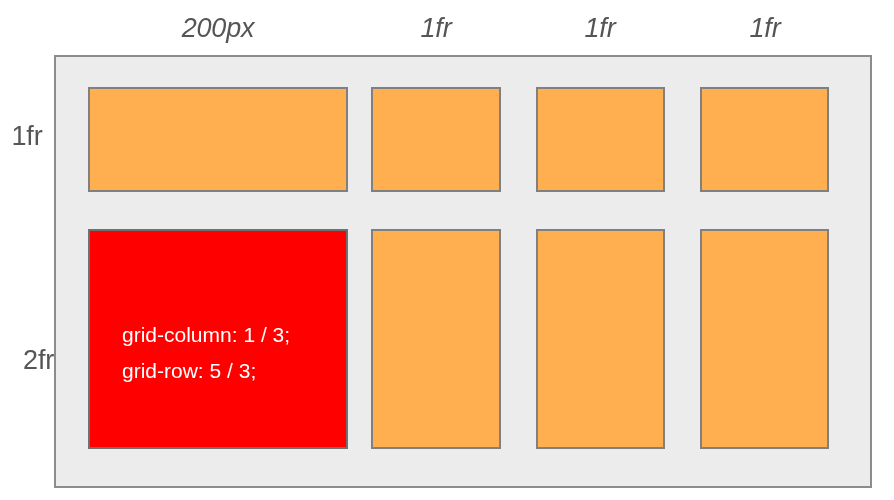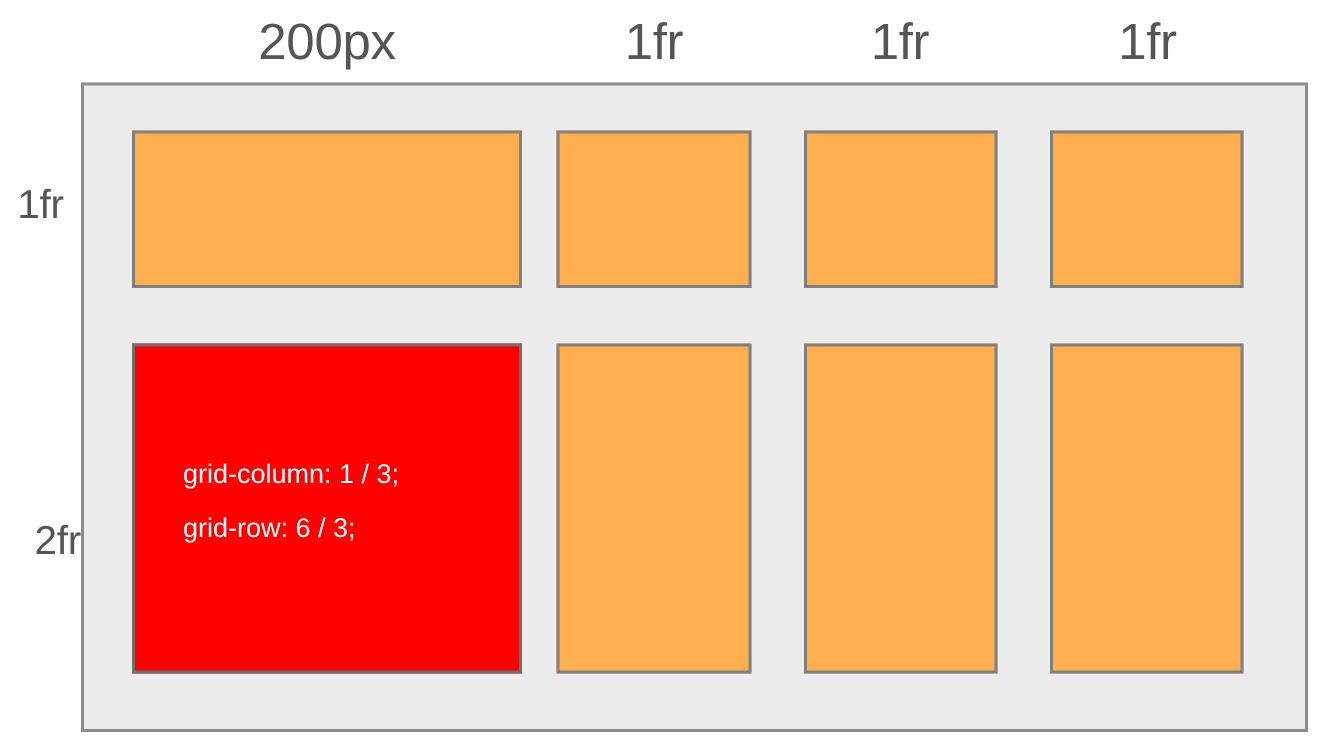--- a/index.html
+++ b/index.html
@@ -22,24 +22,25 @@
     height: 500px;
   }
 
   
   .col-label {
     position: absolute;
     top: 10px;
     height: 36px;
     line-height: 36px;
     text-align: center;
-    font-size: 34px;
+    font-size: 27px;
     color: #555555;
     white-space: nowrap;
     letter-spacing: -0.2px;
+    font-style: italic;
   }
   .row-label {
     position: absolute;
     left: 0;
     width: 54px;
     text-align: center;
     font-size: 27px;
     color: #555555;
     white-space: nowrap;
     letter-spacing: -0.2px;
@@ -65,23 +66,23 @@
     border: 2px solid #808080;
   }
   .grid-item.span-item {
     background: #ff0000;
     border-color: #707070;
   }
 
   .span-text {
     position: absolute;
     left: 32px;
-    top: 67px;
+    top: 86px;
     color: #ffffff;
-    font-size: 18px;
+    font-size: 21px;
     line-height: 36px;
     white-space: nowrap;
   }
   .span-text div {
     white-space: nowrap;
   }
 </style>
 </head>
 <body>
 
@@ -98,21 +99,21 @@
   <div class="grid-container">
 
     <div class="grid-item" style="left:32px; top:30px; width:260px; height:105px;"></div>
     <div class="grid-item" style="left:315px; top:30px; width:130px; height:105px;"></div>
     <div class="grid-item" style="left:480px; top:30px; width:129px; height:105px;"></div>
     <div class="grid-item" style="left:644px; top:30px; width:129px; height:105px;"></div>
 
     <div class="grid-item span-item" style="left:32px; top:172px; width:260px; height:220px;">
       <div class="span-text">
         <div>grid-column: 1 / 3;</div>
-        <div>grid-row: 6 / 3;</div>
+        <div>grid-row: 5 / 3;</div>
       </div>
     </div>
     <div class="grid-item" style="left:315px; top:172px; width:130px; height:220px;"></div>
     <div class="grid-item" style="left:480px; top:172px; width:129px; height:220px;"></div>
     <div class="grid-item" style="left:644px; top:172px; width:129px; height:220px;"></div>
 
   </div>
 </div>
 
 </body></html>

